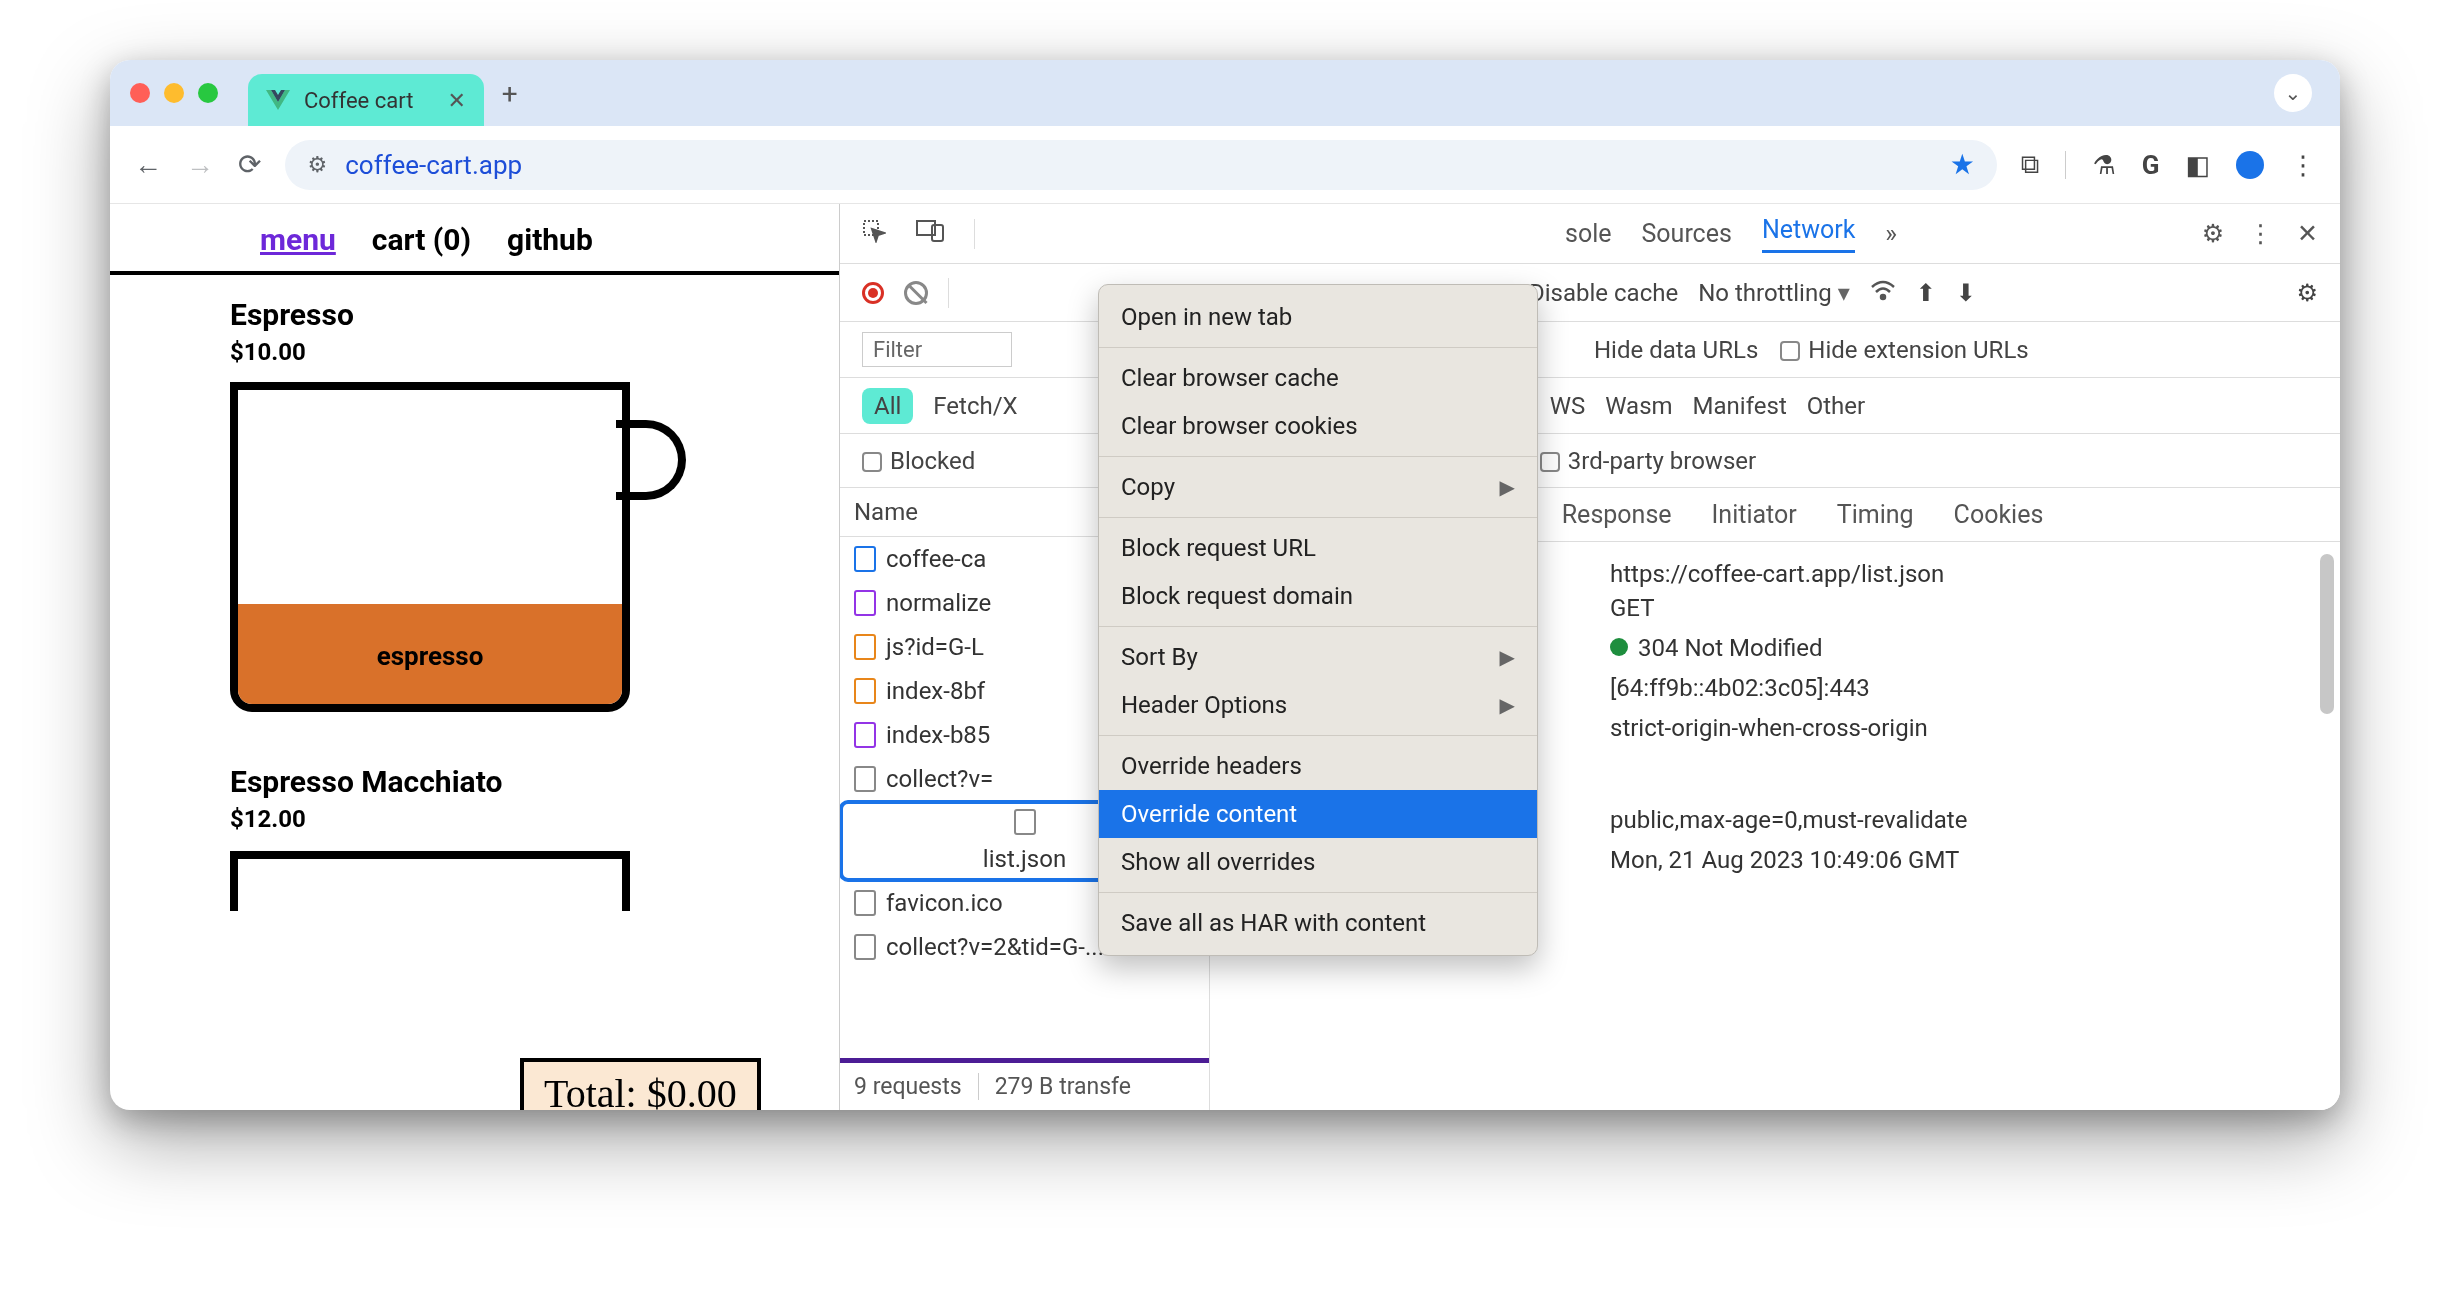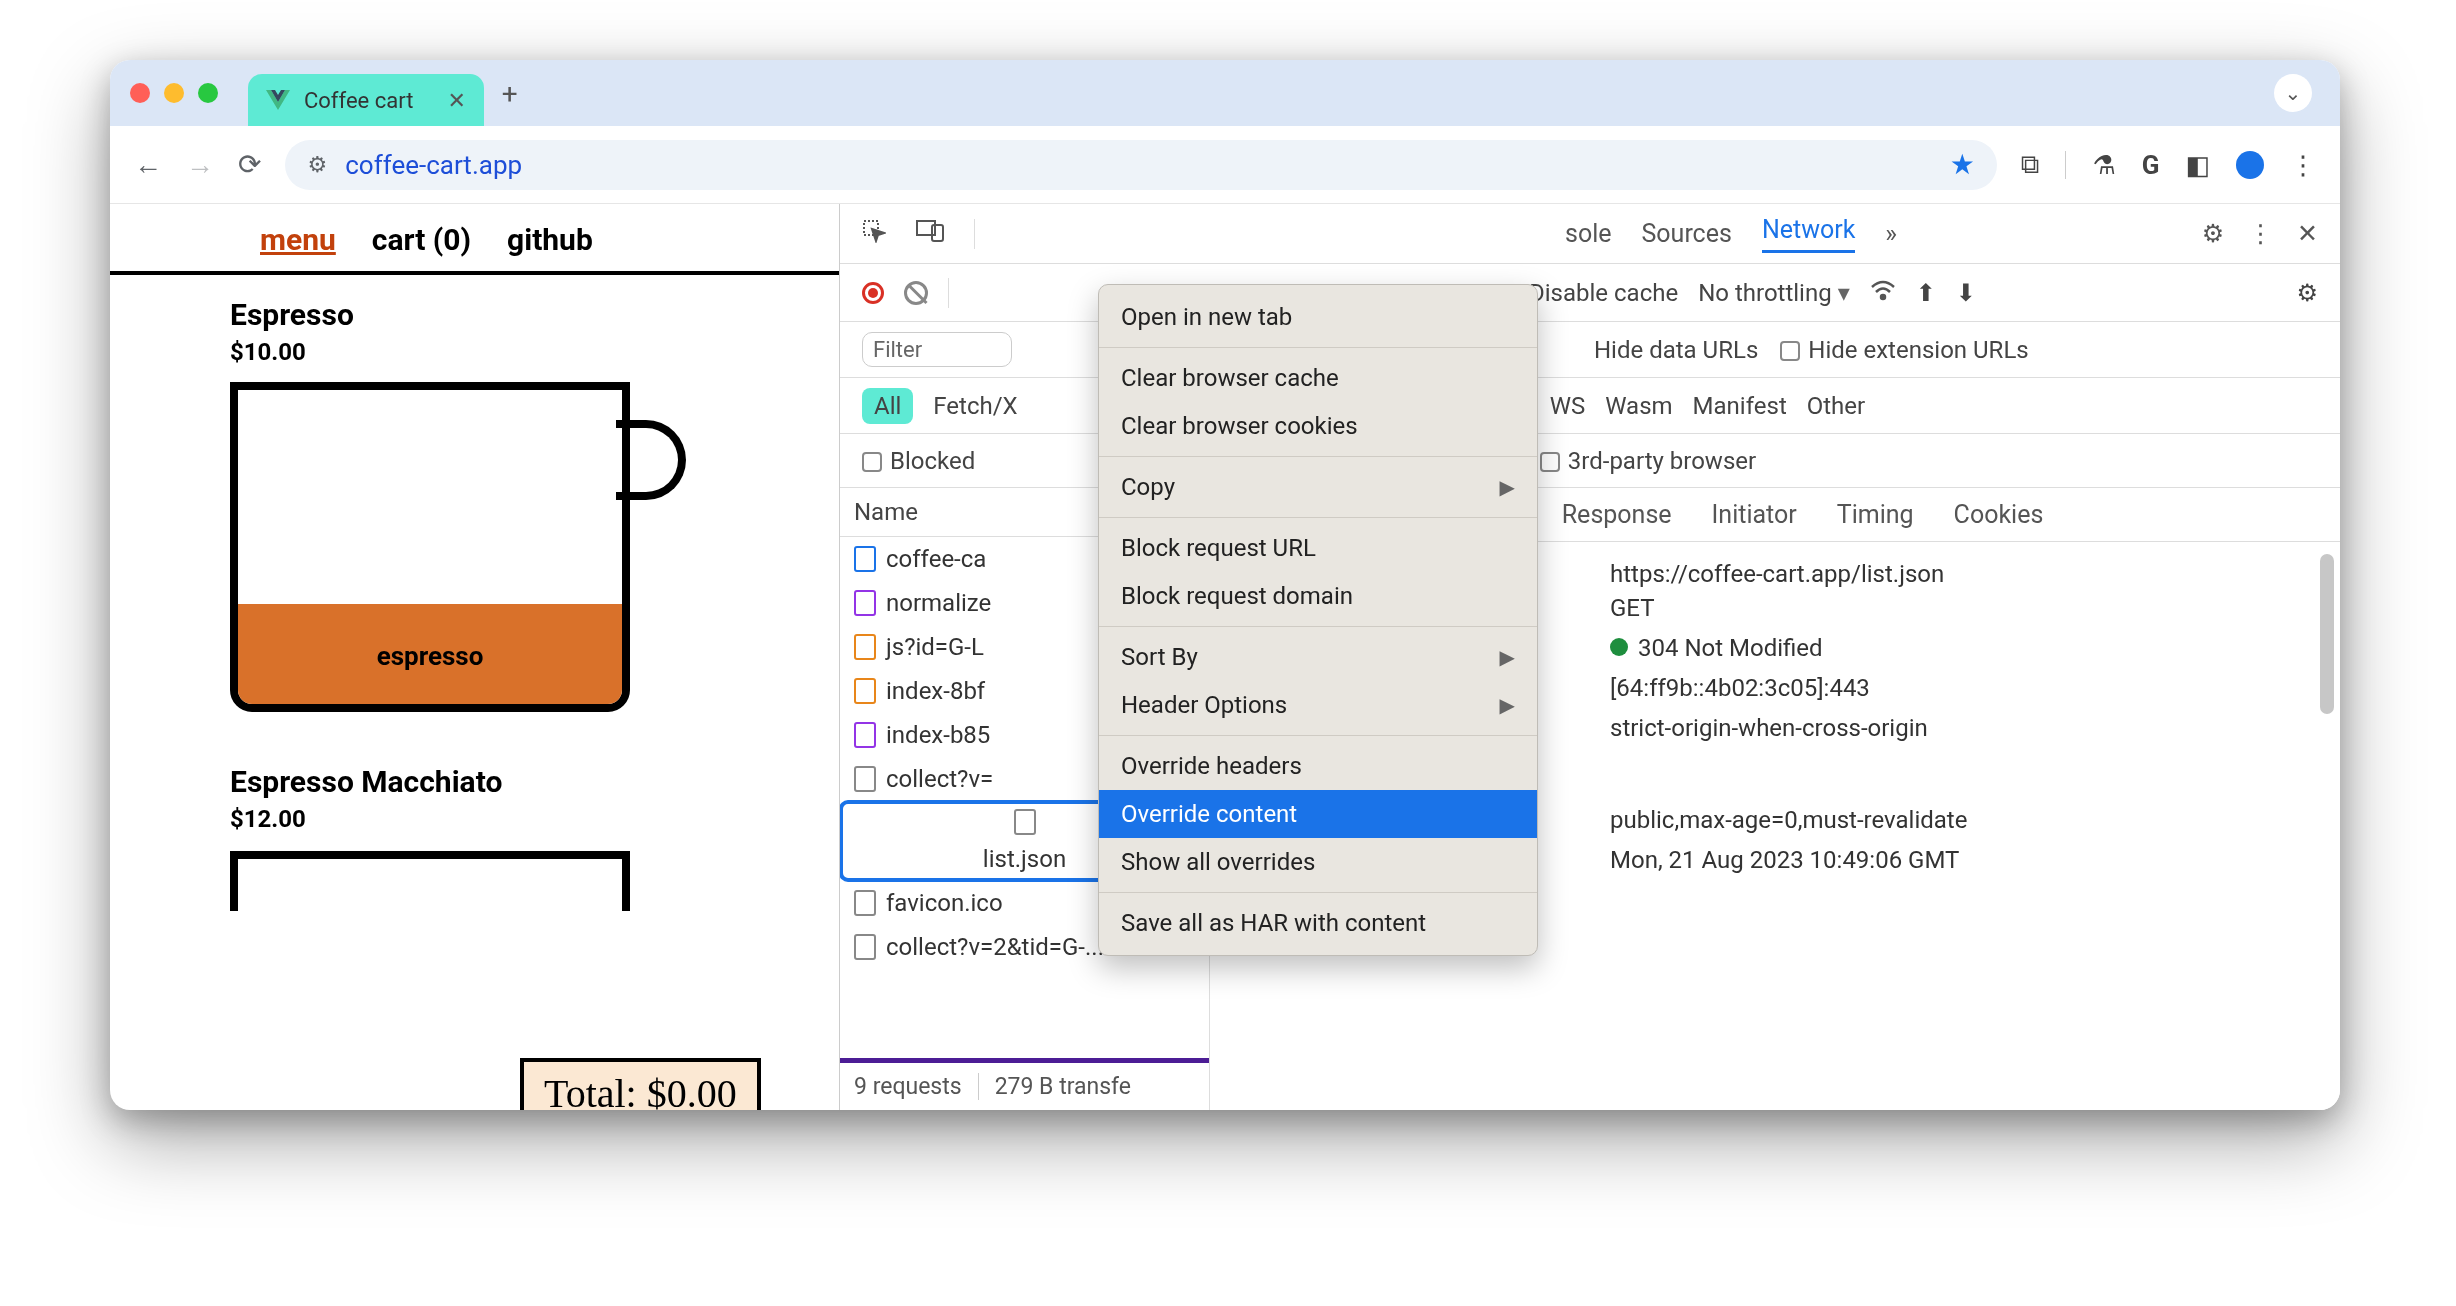--- a/index.html
+++ b/index.html
@@ -24,21 +24,21 @@
   .tune-icon { font-size: 22px; color: #5f6368; }
   .url { font-size: 26px; color: #1d4ed8; }
   .star { font-size: 28px; color: #1a73e8; }
   .tool-icons { display: flex; align-items: center; gap: 26px; font-size: 26px; color: #444; }
   .tool-icons .sep { width: 1px; height: 28px; background: #ccc; }
   .avatar-dot { width: 28px; height: 28px; border-radius: 50%; background: #1a73e8; }
 
   .content-row { display: flex; height: calc(100% - 66px - 78px); }
   .page-pane { width: 730px; border-right: 1px solid #ccc; overflow: hidden; font-family: Georgia, serif; }
   .page-nav { display: flex; gap: 36px; padding: 18px 150px 14px; border-bottom: 4px solid #000; font-size: 30px; font-weight: bold; }
-  .page-nav .active { color: #c2410c; text-decoration: underline; }
+  .page-nav .active { color: #6d28d9; text-decoration: underline; }
   .product { padding: 22px 120px 10px; }
   .pname { font-size: 30px; font-weight: bold; }
   .pprice { font-size: 24px; font-weight: bold; margin-top: 6px; }
   .cup { margin: 16px 0 0 0; position: relative; width: 410px; height: 350px; }
   .cup-body { position: absolute; left: 0; top: 0; width: 400px; height: 330px; border: 8px solid #000; border-radius: 0 0 22px 22px; background: #fff; overflow: hidden; }
   .cup-fill { position: absolute; left: 0; bottom: 0; width: 100%; height: 100px; background: #d9712a; }
   .cup-label { position: absolute; width: 100%; text-align: center; bottom: 33px; font-size: 26px; font-weight: bold; color: #000; }
   .cup-handle { position: absolute; right: -46px; top: 38px; width: 70px; height: 80px; border: 8px solid #000; border-left: none; border-radius: 0 50px 50px 0; }
   .total-chip { position: absolute; left: 410px; top: 998px; border: 4px solid #000; background: #fbe8d3; padding: 8px 20px; font-size: 40px; font-family: Georgia, serif; }
 
@@ -49,21 +49,21 @@
 
   .dt-toolbar { display: flex; align-items: center; gap: 20px; padding: 10px 22px; border-bottom: 1px solid #ddd; font-size: 24px; color: #444; height: 58px; }
   .rec { width: 22px; height: 22px; border: 3px solid #d93025; border-radius: 50%; display: inline-block; position: relative; }
   .rec::after { content: ""; width: 10px; height: 10px; background: #d93025; border-radius: 50%; position: absolute; top: 3px; left: 3px; }
   .noentry { width: 24px; height: 24px; border: 3px solid #888; border-radius: 50%; position: relative; display: inline-block; }
   .noentry::after { content: ""; position: absolute; width: 24px; height: 3px; background: #888; top: 9px; left: -1px; transform: rotate(45deg); }
   .vsep { width: 1px; height: 30px; background: #ddd; }
   .down-caret { color: #666; }
 
   .dt-filterrow { display: flex; align-items: center; gap: 22px; padding: 8px 22px; border-bottom: 1px solid #ddd; font-size: 24px; color: #444; height: 56px; }
-  .filter-input { border: 1px solid #ccc; border-radius: 10px; padding: 4px 10px; font-size: 22px; width: 150px; color: #666; }
+  .filter-input { border: 1px solid #ccc; border-radius: 0; padding: 4px 10px; font-size: 22px; width: 150px; color: #666; }
   .cbox { width: 20px; height: 20px; border: 2px solid #888; border-radius: 4px; display: inline-block; vertical-align: middle; margin-right: 8px; }
 
   .dt-typerow { display: flex; align-items: center; gap: 20px; padding: 8px 22px; border-bottom: 1px solid #ddd; font-size: 24px; color: #444; height: 56px; flex-wrap: nowrap; }
   .pill { background: #5eead4; border-radius: 8px; padding: 4px 12px; }
 
   .dt-blockedrow { display: flex; align-items: center; gap: 28px; padding: 8px 22px; border-bottom: 1px solid #ddd; font-size: 24px; color: #444; height: 54px; }
 
   .dt-main { display: flex; flex: 1; overflow: hidden; }
   .reqlist { width: 370px; border-right: 1px solid #ddd; display: flex; flex-direction: column; }
   .reqlist-header { padding: 10px 14px; font-size: 24px; color: #444; border-bottom: 1px solid #ddd; }

